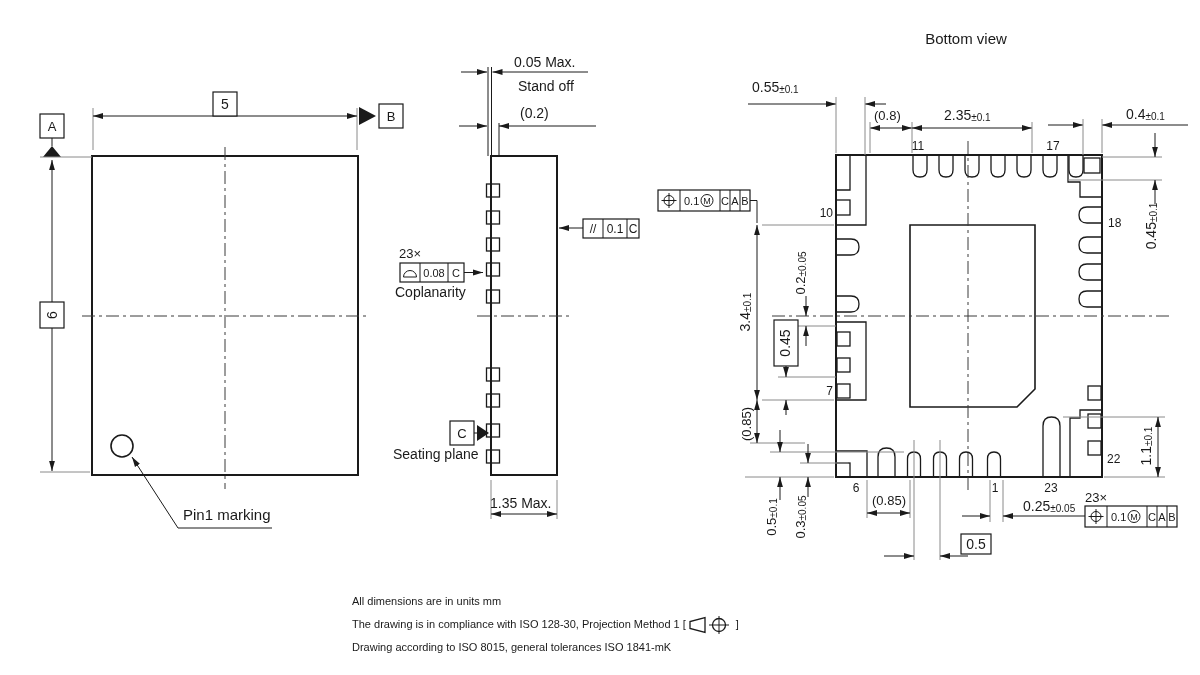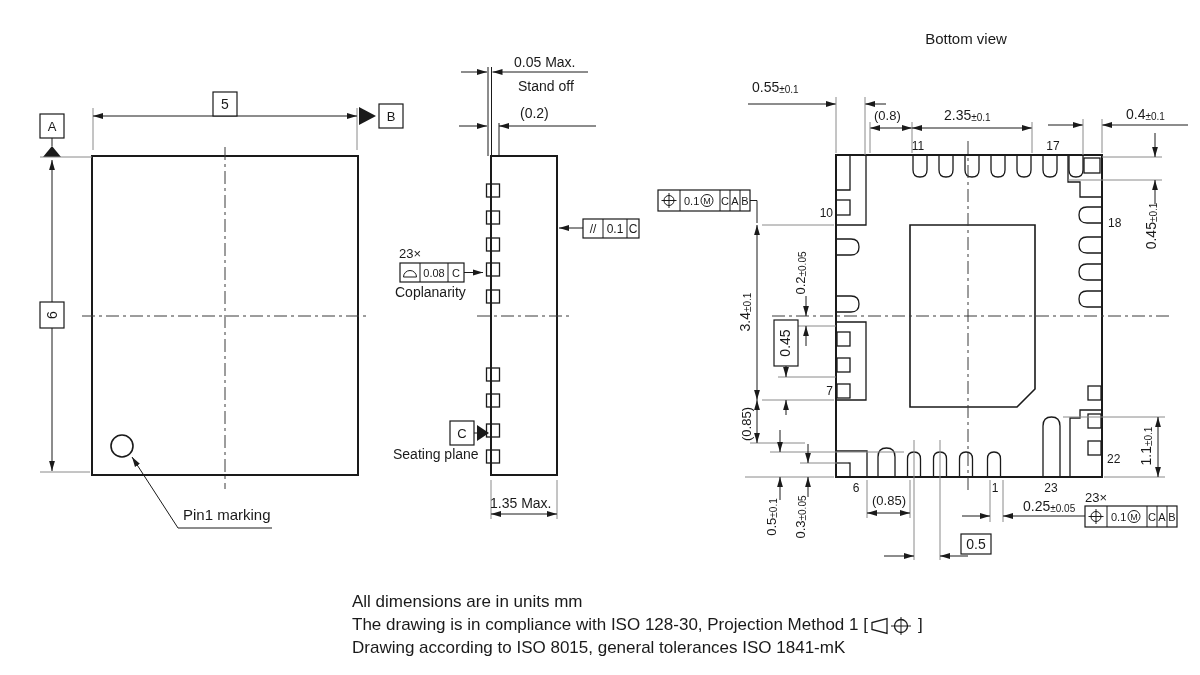--- a/index.html
+++ b/index.html
@@ -11,23 +11,23 @@
   .o15{stroke:#1a1a1a;stroke-width:1.6;fill:none;}
   .o1{stroke:#1a1a1a;stroke-width:1.3;fill:none;}
   .d{stroke:#1a1a1a;stroke-width:1;fill:none;}
   .e{stroke:#8a8a8a;stroke-width:1;fill:none;}
   .cl{stroke:#3a3a3a;stroke-width:1;fill:none;stroke-dasharray:13 4 3 4;}
   .bx{stroke:#1a1a1a;stroke-width:1.2;fill:#fff;}
   .blk{fill:#1a1a1a;stroke:none;}
   .t14{font-size:14px;} .t13{font-size:13px;} .t15{font-size:15px;}
   .t12{font-size:12px;} .t11{font-size:11px;} .t9{font-size:9px;}
   .tol{font-size:10px;}
-  .notes{position:absolute;left:352px;top:590px;color:#1a1a1a;font-size:17px;line-height:23px;}
+  .notes{position:absolute;left:352px;top:590px;color:#1a1a1a;font-size:11px;line-height:23px;}
   .note-line{white-space:nowrap;}
-  .note-flex{display:flex;align-items:flex-end;gap:1px;}
+  .note-flex{display:flex;align-items:center;gap:1px;}
   .projsym{position:static;display:inline-block;}
 </style>
 </head>
 <body>
 
 <div id="stage">
 <svg width="1200" height="675" viewBox="0 0 1200 675">
   <defs>
     <marker id="aE" markerWidth="11" markerHeight="8" refX="10" refY="3.5" orient="auto" markerUnits="userSpaceOnUse">
       <path d="M0,0.6 L10,3.5 L0,6.4 Z" fill="#1a1a1a"></path>

